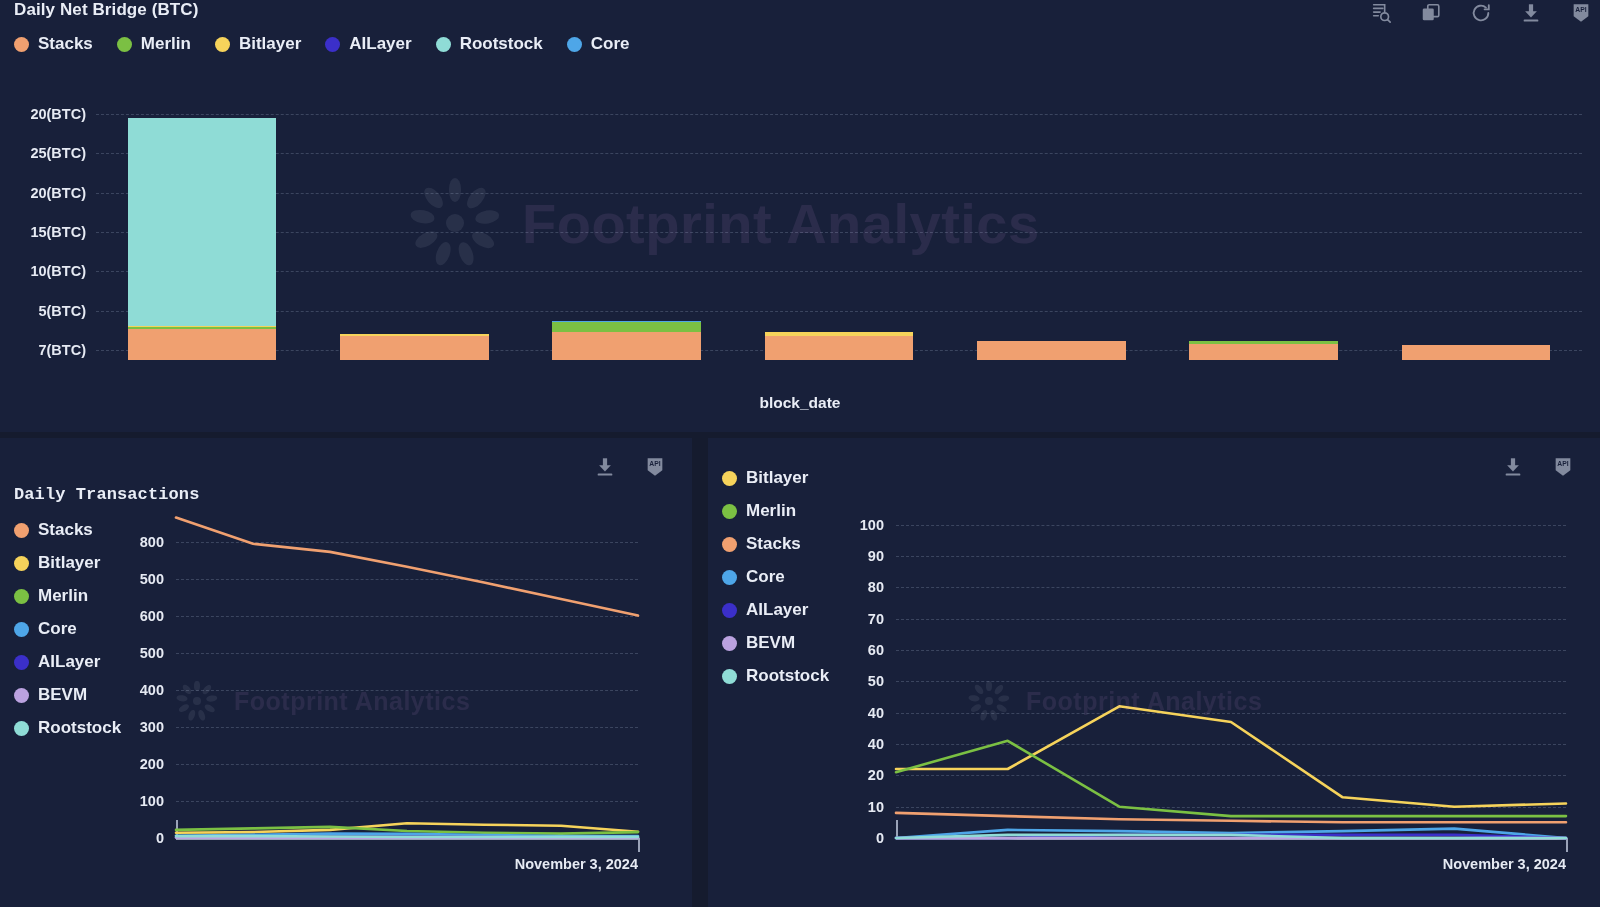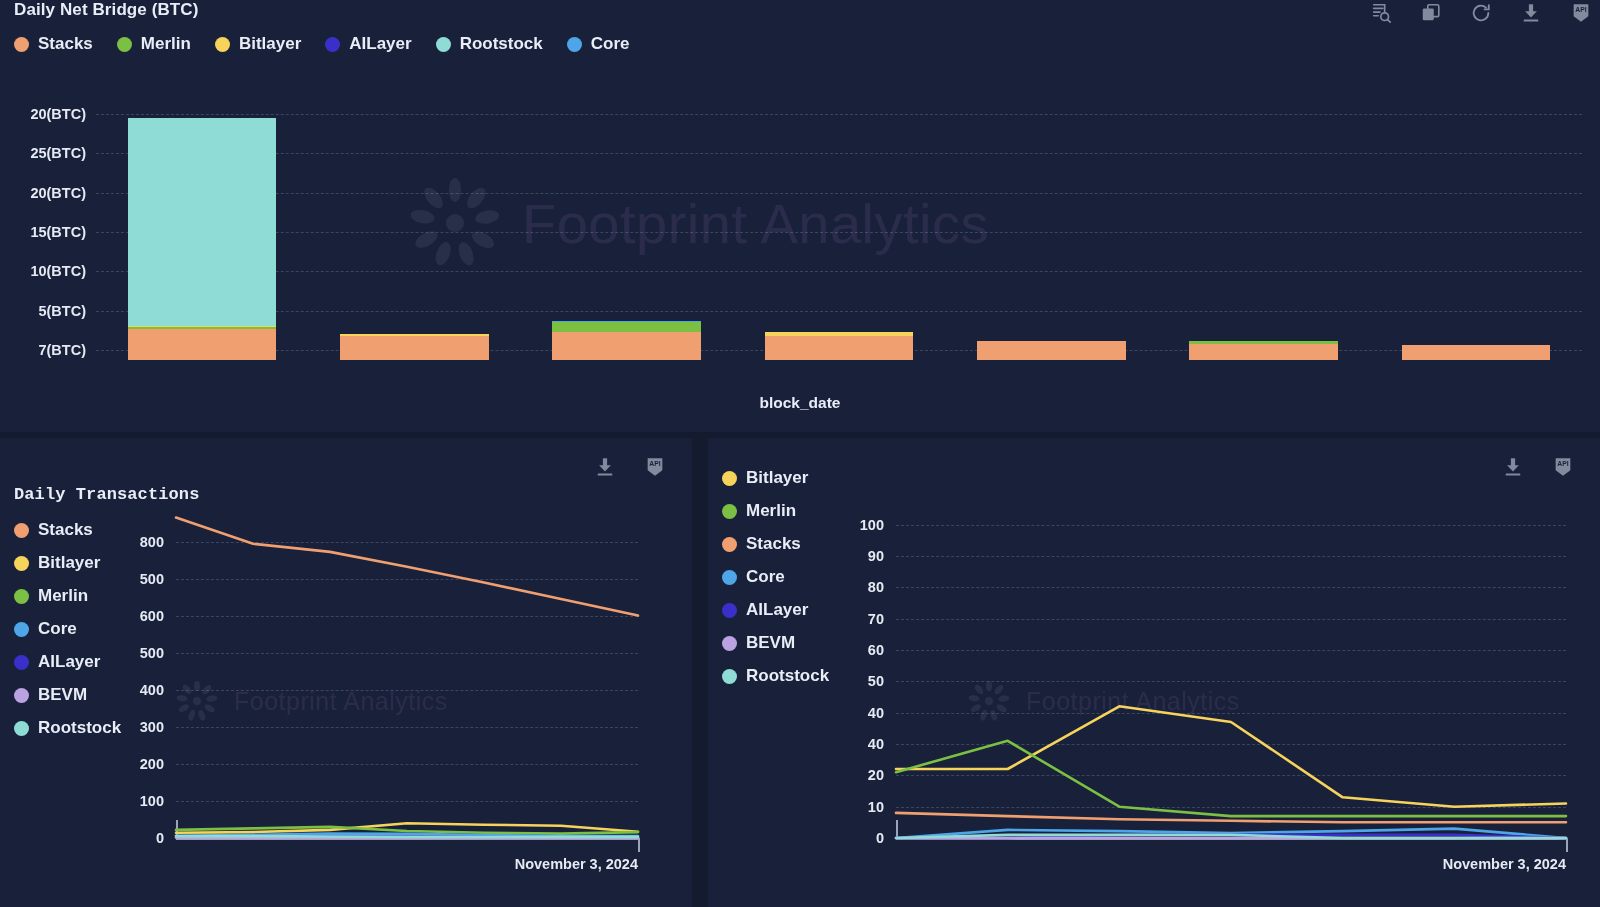--- a/index.html
+++ b/index.html
@@ -66,21 +66,21 @@
   #x-axis-title {
     position: absolute; top: 394px; left: 0; width: 1600px; text-align: center;
     font-size: 15.5px; font-weight: bold; color: #e9edf6;
   }
 
   
   .watermark {
     position: absolute; display: flex; align-items: center; gap: 12px;
     pointer-events: none; user-select: none; opacity: .085;
   }
-  .wm-text { font-size: 56px; font-weight: normal; color: #f0abfc; letter-spacing: .5px; }
+  .wm-text { font-size: 56px; font-weight: bold; color: #f0abfc; letter-spacing: .5px; }
   .wm-text.small { font-size: 25px; }
   .wm-mark { position: relative; flex: none; }
   .wm-mark i {
     position: absolute; background: #cfd8ea; border-radius: 50%;
     left: 50%; top: 50%;
   }
 
   
   #bl-panel {
     position: absolute; left: 0; top: 438px; width: 692px; height: 469px;

